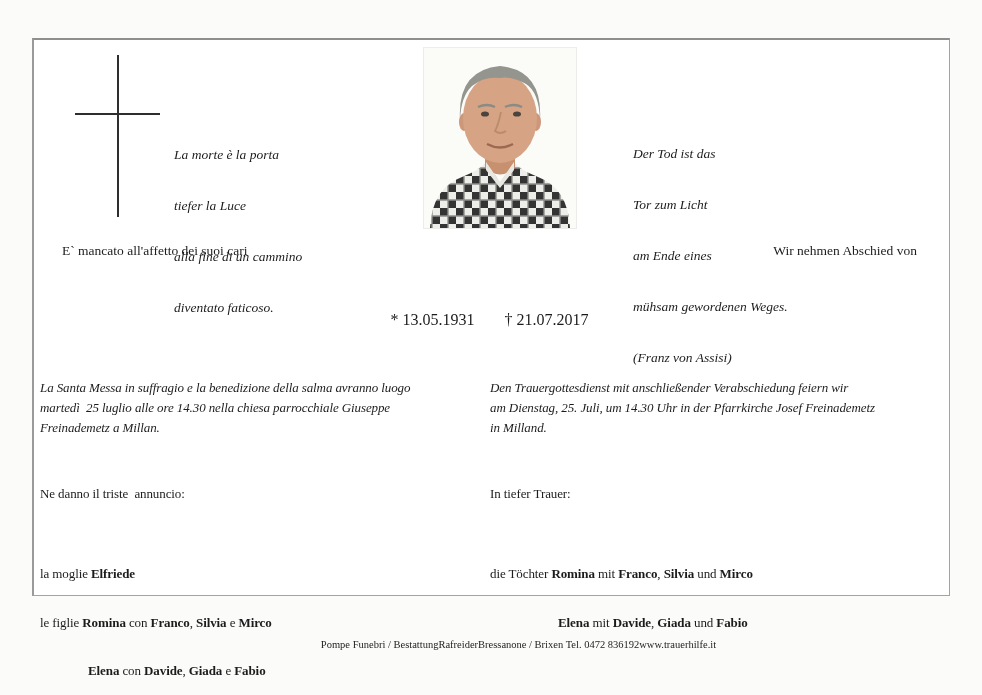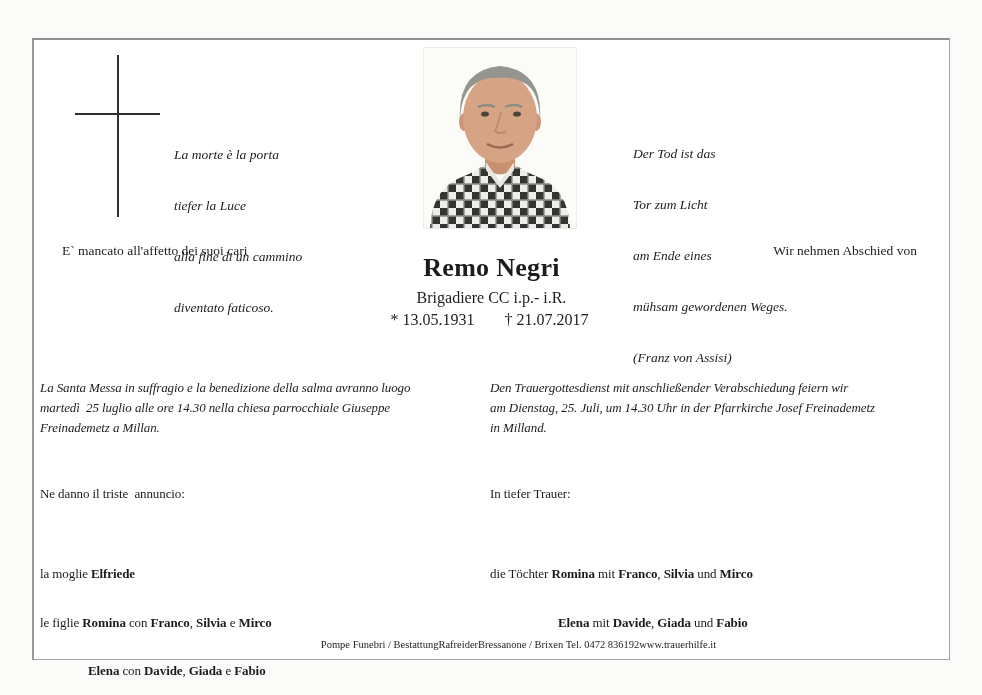--- a/index.html
+++ b/index.html
@@ -6,21 +6,21 @@
     --text:#1c1c1c; --card-border:#a3a3a3; --page-bg:#fbfbfa; --cross:#2e2e2e;
   }
   *{box-sizing:border-box;}
   html,body{margin:0;padding:0;}
   body{
     width:982px;height:695px;position:relative;overflow:hidden;
     background:var(--page-bg);color:var(--text);
     font-family:"Liberation Serif","DejaVu Serif",serif;
   }
   .card{
-    position:absolute;left:32px;top:38px;width:918px;height:622px;
+    position:absolute;left:32px;top:38px;width:918px;height:558px;
     background:#ffffff;border:1px solid var(--card-border);
     border-top:2px solid #8f8f8f;border-left:2px solid #9a9a9a;
   }
   
   .cross{position:absolute;left:0;top:0;}
   .cross .cv{position:absolute;left:83px;top:15px;width:2px;height:162px;background:var(--cross);}
   .cross .ch{position:absolute;left:41px;top:73px;width:85px;height:2px;background:var(--cross);}
   
   .quote{position:absolute;font-style:italic;font-size:13.5px;line-height:17px;white-space:pre-wrap;}
   .quote-it{left:140px;top:72px;}
@@ -93,22 +93,20 @@
     <div>Der Tod ist das</div>
     <div>Tor zum Licht</div>
     <div>am Ende eines</div>
     <div>mühsam gewordenen Weges.</div>
     <div>(Franz von Assisi)</div>
   </div>
 
   <div class="intro-left">E` mancato all'affetto dei suoi cari</div>
   <div class="intro-right">Wir nehmen Abschied von</div>
 
-  <div class="name">Remo Negri</div>
-  <div class="subtitle">Brigadiere CC i.p.- i.R.</div>
   <div class="dates">
     <span>* 13.05.1931</span>
     <span>† 21.07.2017</span>
   </div>
 
   <div class="col col-it">
     <p class="para">La Santa Messa in suffragio e la benedizione della salma avranno luogo
 martedì  25 luglio alle ore 14.30 nella chiesa parrocchiale Giuseppe
 Freinademetz a Millan.</p>
     <div class="heading">Ne danno il triste  annuncio:</div>

